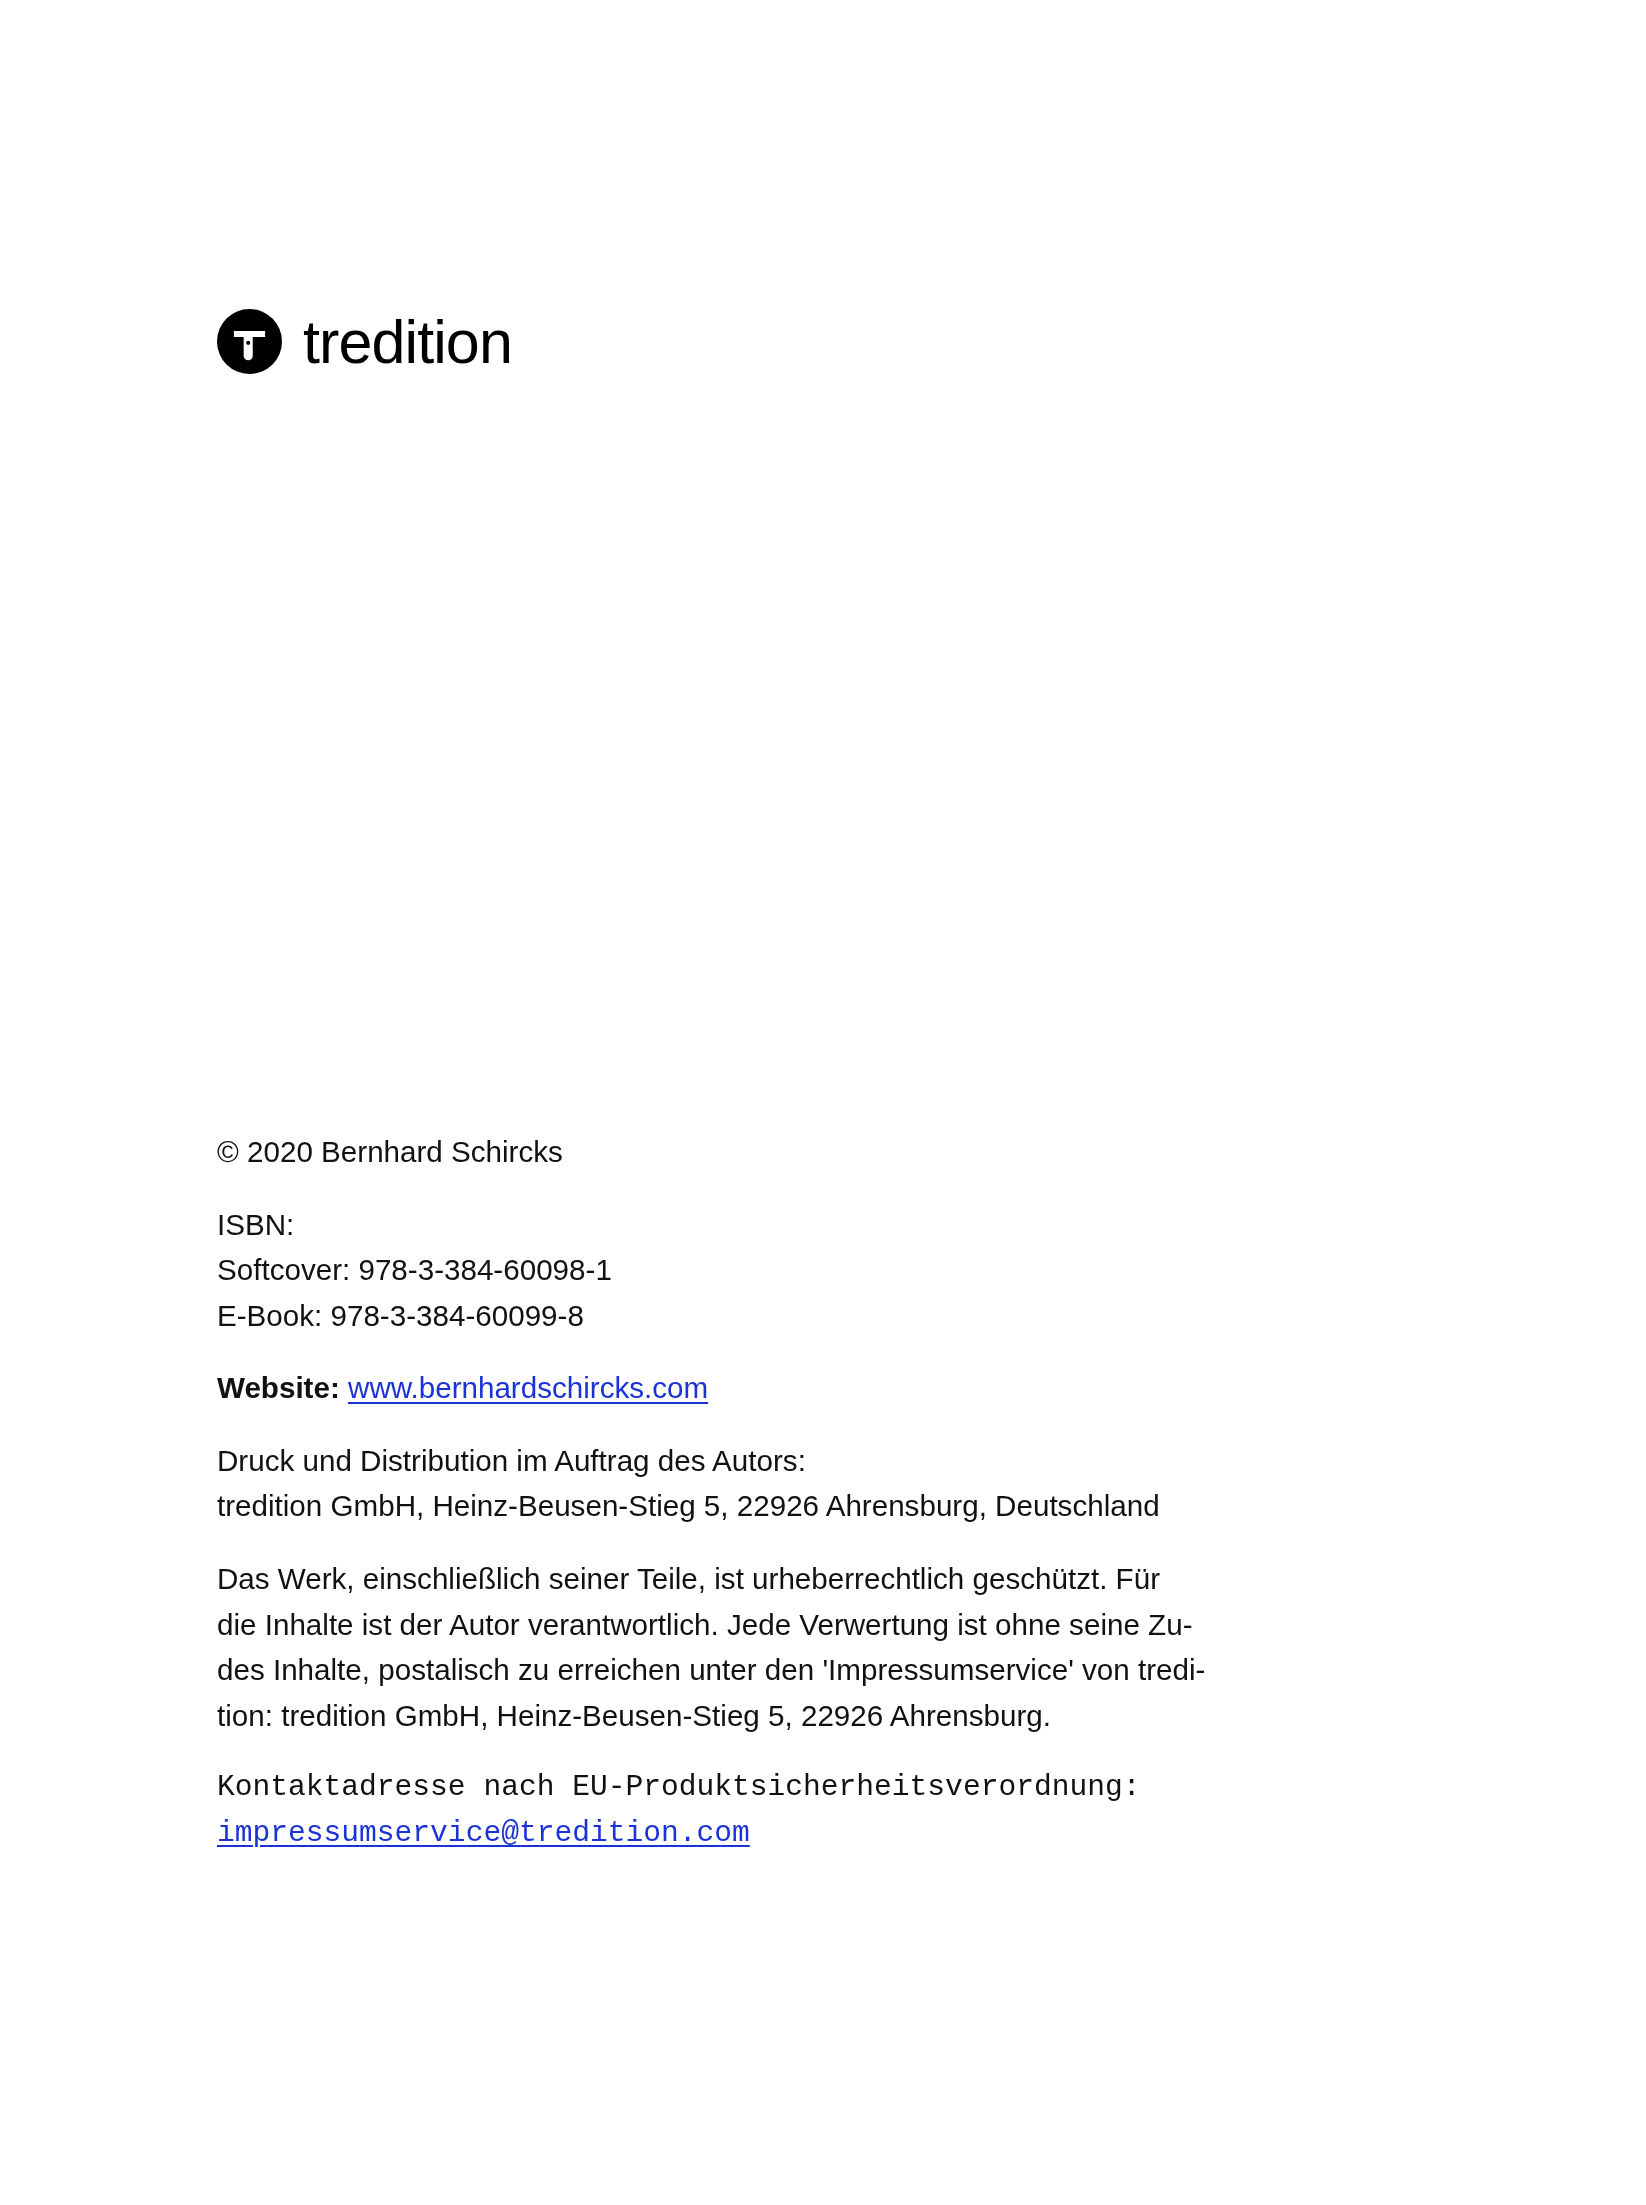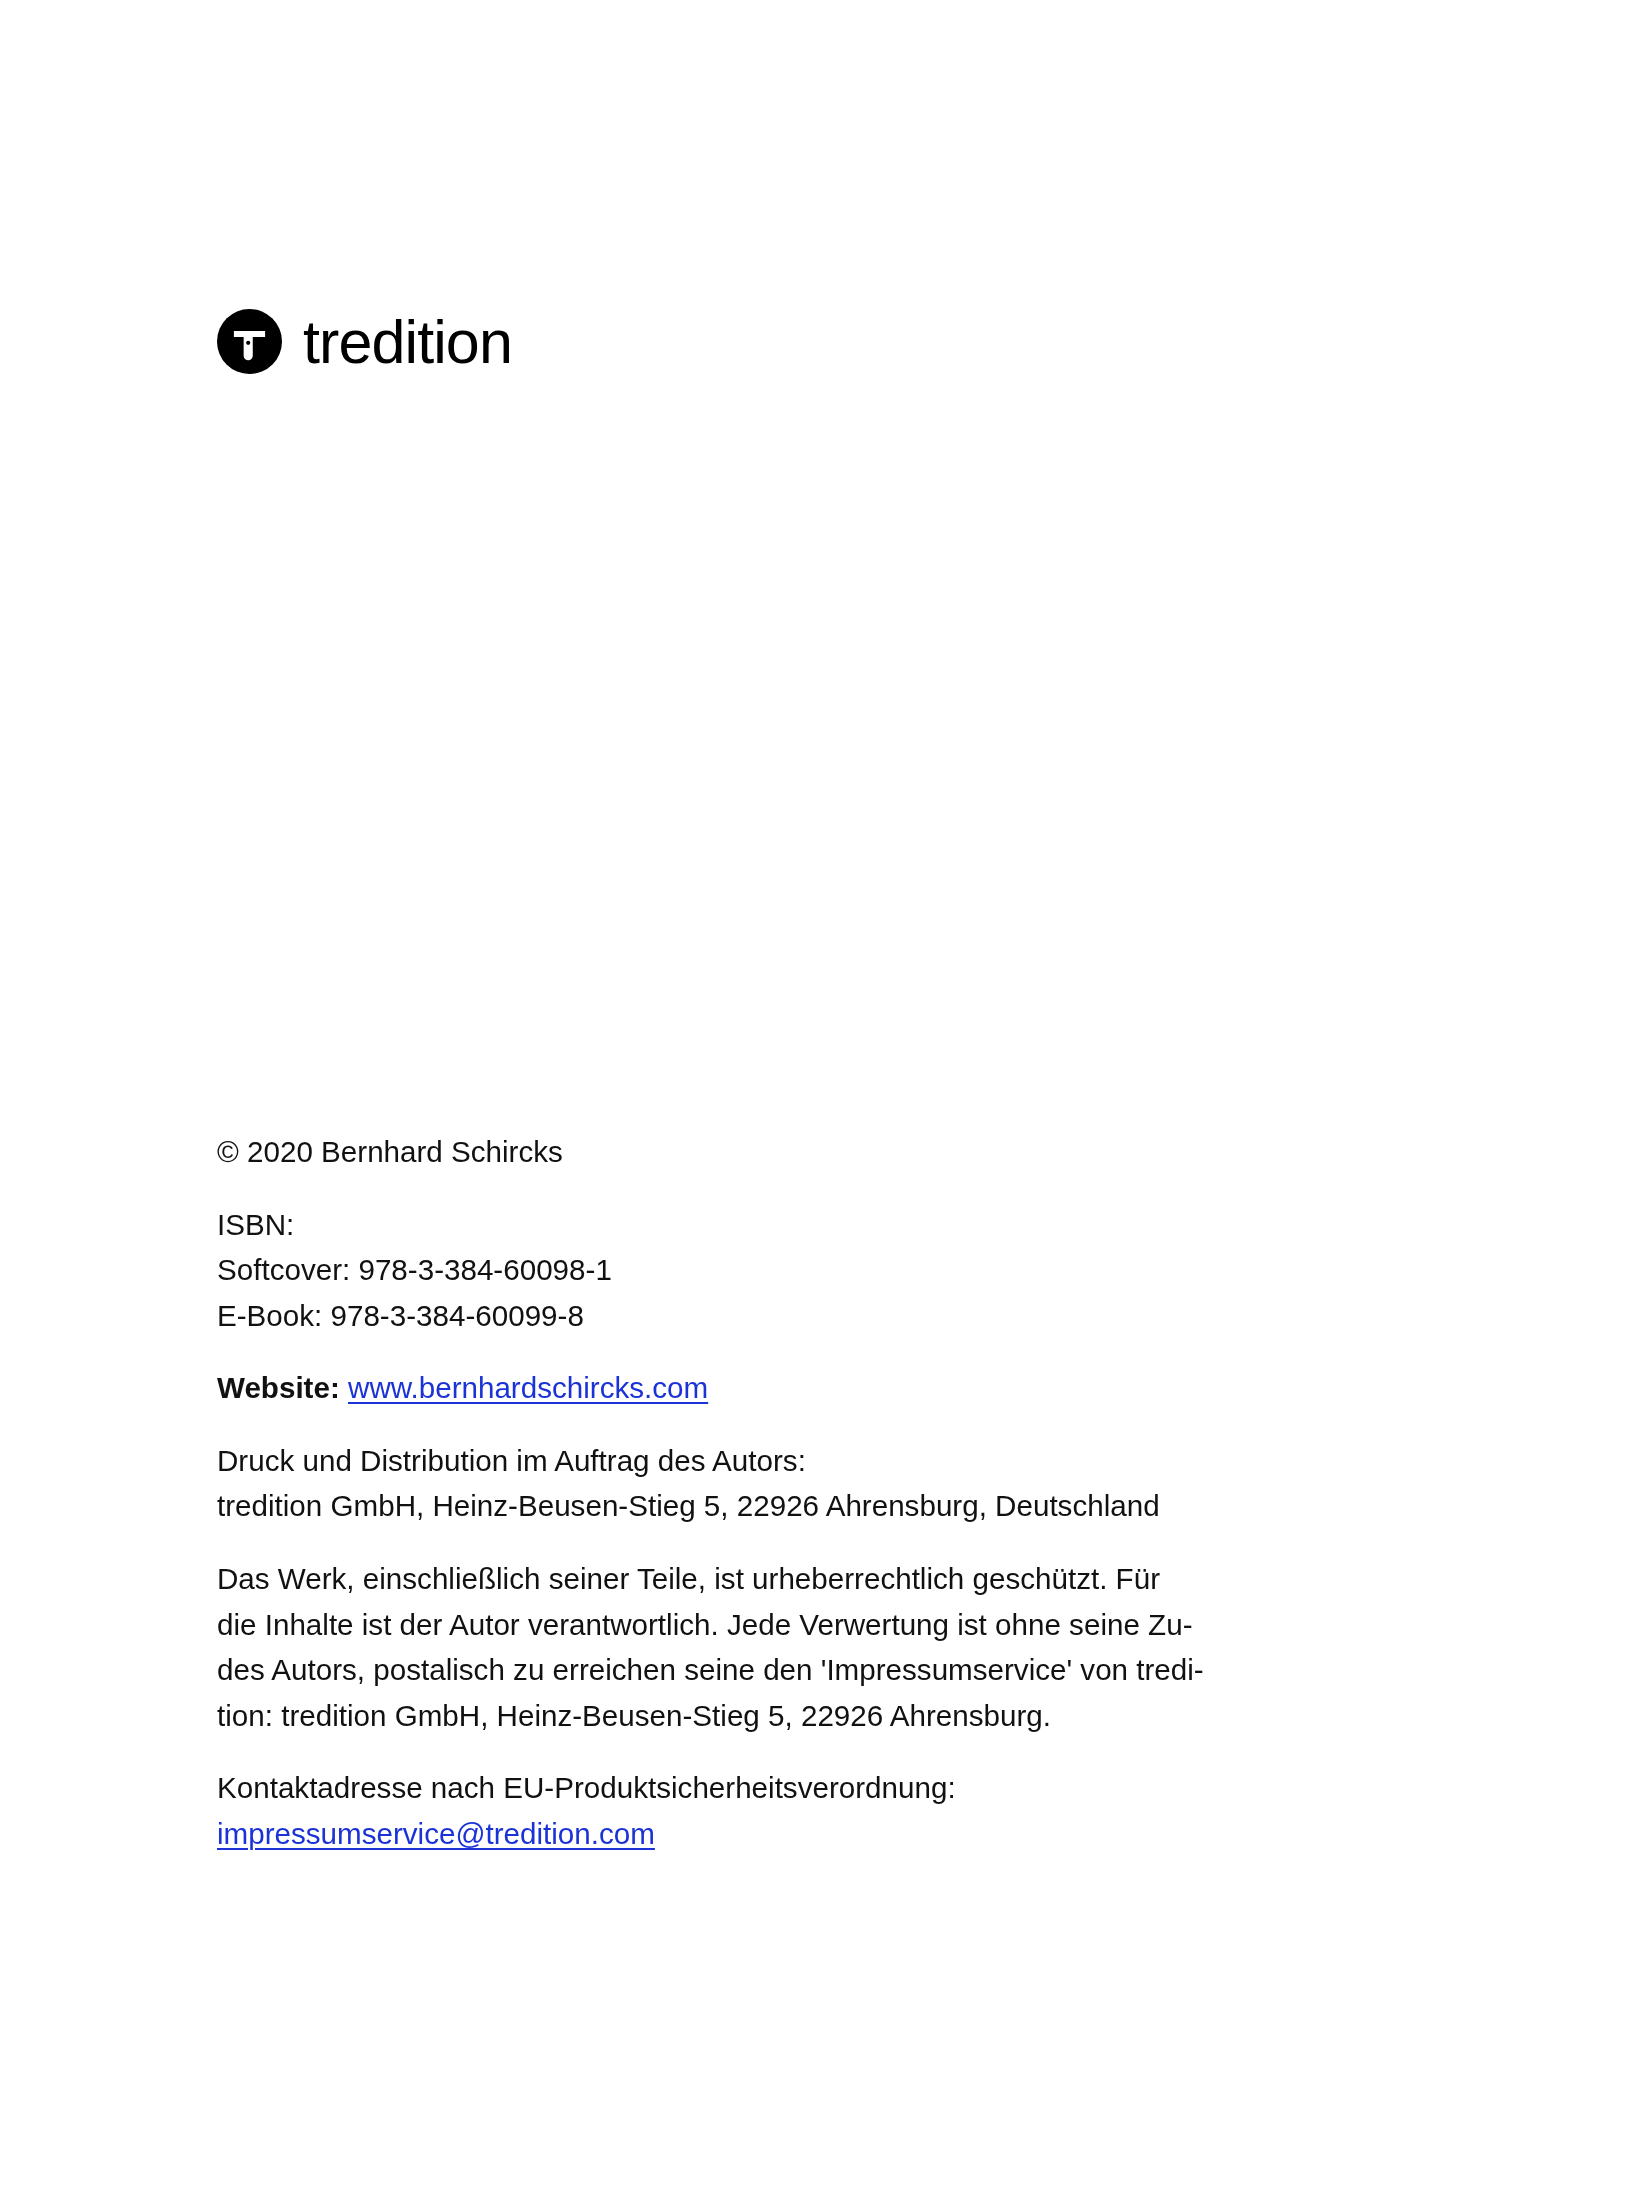--- a/index.html
+++ b/index.html
@@ -51,20 +51,21 @@
     width: 1257px;
     font-size: 29.6px;
     line-height: 1.54;
     color: #111111;
   }
   .para {
     margin: 0 0 27px 0;
   }
   .para:last-child {
     margin-bottom: 12px;
+    font-family: Liberation Mono, monospace;
   }
   .line {
     display: block;
     white-space: nowrap;
   }
   a.link {
     color: #1b33d6;
     text-decoration: underline;
     text-underline-offset: 3.5px;
     text-decoration-thickness: 1.8px;
@@ -104,21 +105,21 @@
     </p>
 
     <p class="para">
       <span class="line">Druck und Distribution im Auftrag des Autors:</span>
       <span class="line">tredition GmbH, Heinz-Beusen-Stieg 5, 22926 Ahrensburg, Deutschland</span>
     </p>
 
     <p class="para">
       <span class="line">Das Werk, einschließlich seiner Teile, ist urheberrechtlich geschützt. Für</span>
       <span class="line">die Inhalte ist der Autor verantwortlich. Jede Verwertung ist ohne seine Zu-</span>
-      <span class="line">des Autors, postalisch zu erreichen seine den 'Impressumservice' von tredi-</span>
+      <span class="line">des Inhalte, postalisch zu erreichen unter den 'Impressumservice' von tredi-</span>
       <span class="line">tion: tredition GmbH, Heinz-Beusen-Stieg 5, 22926 Ahrensburg.</span>
     </p>
 
     <p class="para">
       <span class="line">Kontaktadresse nach EU-Produktsicherheitsverordnung:</span>
       <a class="link" href="#">impressumservice@tredition.com</a>
     </p>
 
   </div>
 </div>

